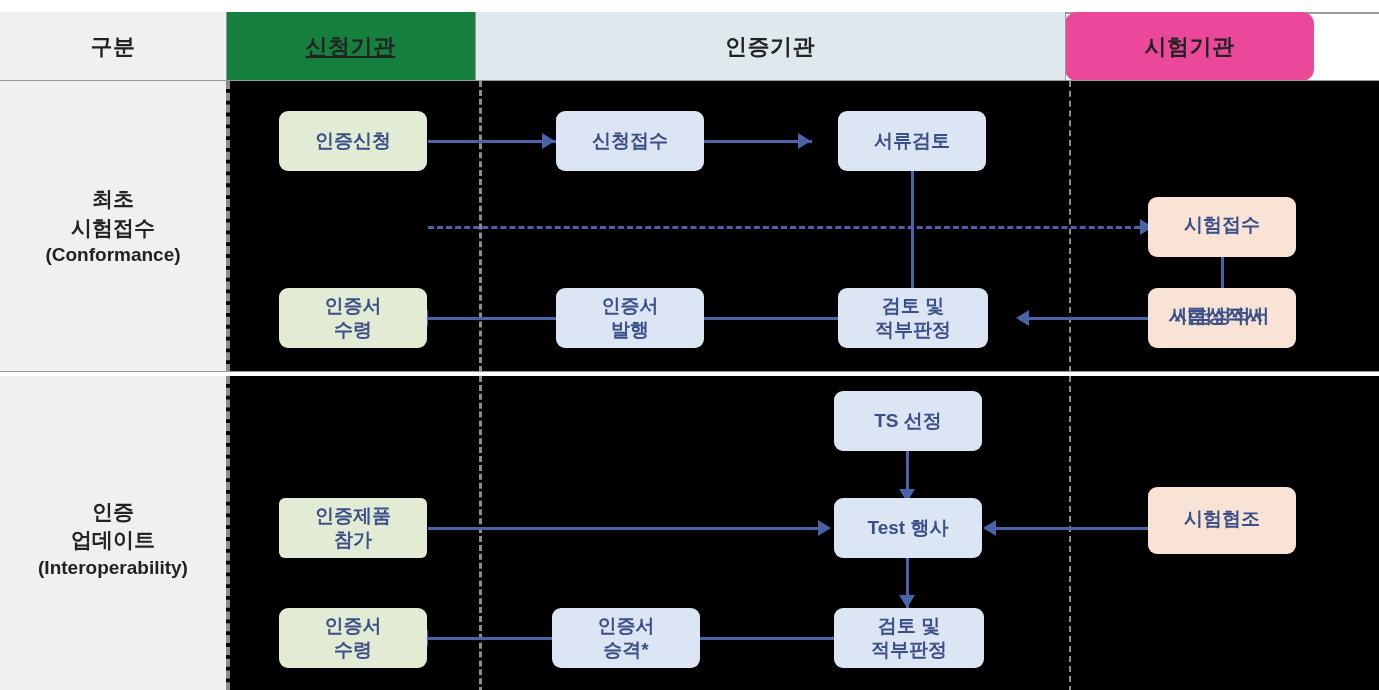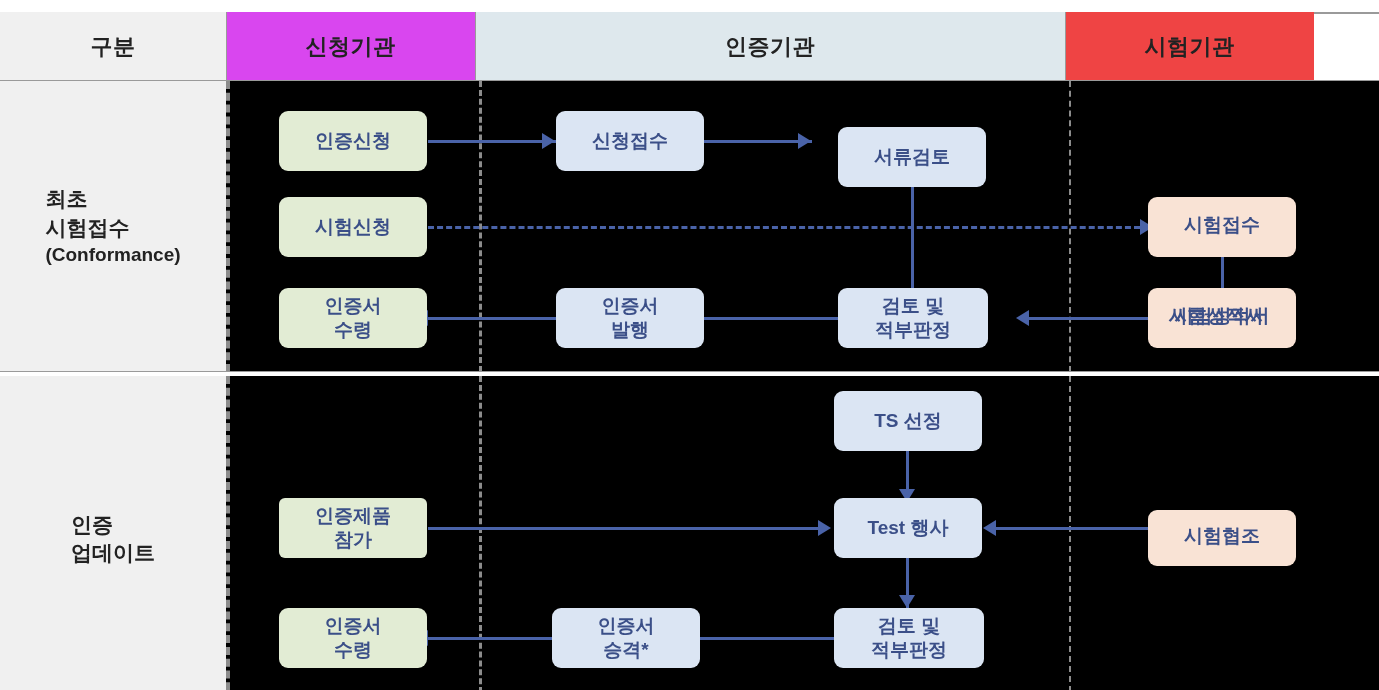--- a/index.html
+++ b/index.html
@@ -13,36 +13,37 @@
   
   .hdr{position:absolute;left:0;top:0;width:1379px;height:69px;}
   .hdr-cell{
     position:absolute;top:0;height:69px;
     display:flex;align-items:center;justify-content:center;
     font-size:22px;font-weight:bold;color:#222222;
     letter-spacing:.5px;
     box-sizing:border-box;
   }
   .hdr-c1{left:0;width:226px;background:#f0f0f0;}
-  .hdr-c2{left:226px;width:249px;background:#d946ef;}
+  .hdr-c2{left:226px;width:249px;background:#15803d;text-decoration:underline;}
   .hdr-c3{left:475px;width:590px;background:#dee8ed;}
-  .hdr-c4{left:1065px;width:249px;background:#ef4444;}
+  .hdr-c4{left:1065px;width:249px;background:#ec4899;border-radius:12px;}
   .hdr-sep{position:absolute;top:0;width:1px;height:69px;background:#9a9a9a;}
   .hdr-botline{position:absolute;left:0;top:68px;width:1379px;height:1px;background:#9a9a9a;}
   .hdr-topline{position:absolute;left:0;top:0;width:1379px;height:2px;background:#9a9a9a;}
 
   
   .rowband{position:absolute;left:0;width:1379px;}
   .row1{top:69px;height:291px;}
   .row2{top:364px;height:326px;}
 
   .rowlabel{
     position:absolute;left:0;top:0;width:226px;height:100%;
     background:#f0f0f0;
     display:flex;align-items:center;justify-content:center;
+    text-align:center;
     font-size:21px;font-weight:bold;color:#222222;line-height:1.35;
     box-sizing:border-box;
   }
   .canvas{
     position:absolute;left:226px;top:0;right:0;height:100%;
     background:#000000;
     border-left:4px dashed #8c8c8c;
     box-sizing:border-box;
     overflow:hidden;
     padding-left:44px;
@@ -133,31 +134,28 @@
       <div class="arrow right" style="left:312px;top:52px;"></div>
       <div class="ln h" style="left:400px;top:59px;width:182px;"></div>
       <div class="arrow right" style="left:568px;top:52px;"></div>
 
       <div class="box green" style="left:49px;top:30px;width:148px;height:60px;">
         <span>인증신청</span>
       </div>
       <div class="box blue" style="left:326px;top:30px;width:148px;height:60px;">
         <span>신청접수</span>
       </div>
-      <div class="box blue" style="left:608px;top:46px;width:148px;height:60px;">
+      <div class="box blue" style="left:608px;top:30px;width:148px;height:60px;">
         <span>서류검토</span>
       </div>
 
        시험접수 --&gt;
       <div class="ln h dash" style="left:198px;top:145px;width:712px;"></div>
       <div class="arrow right" style="left:910px;top:138px;"></div>
 
-      <div class="box green" style="left:49px;top:116px;width:148px;height:60px;">
-        <span>시험신청</span>
-      </div>
       <div class="box peach" style="left:918px;top:116px;width:148px;height:60px;">
         <span>시험접수</span>
       </div>
 
       
       <div class="ln v" style="left:681px;top:90px;height:130px;"></div>
       <div class="arrow down" style="left:674px;top:207px;"></div>
 
       
       <div class="ln v" style="left:991px;top:176px;height:44px;"></div>
@@ -202,20 +200,21 @@
 
   <div class="rowsep-a"></div>
   <div class="rowgap"></div>
   <div class="rowsep-b"></div>
 
   <div class="rowband row2">
     <div class="rowlabel">
       <div>
         <div>인증</div>
         <div>업데이트</div>
+        <div style="font-size:19px">(Interoperability)</div>
       </div>
     </div>
 
     <div class="canvas">
       <div class="lane-div" style="left:249px"></div>
       <div class="lane-div thin" style="left:839px"></div>
 
       <div class="box blue" style="left:604px;top:15px;width:148px;height:60px;">
         <span>TS 선정</span>
       </div>
@@ -231,21 +230,21 @@
           <div>참가</div>
         </div>
       </div>
       <div class="box blue" style="left:604px;top:122px;width:148px;height:60px;">
         <span>Test 행사</span>
       </div>
 
       <div class="ln h" style="left:766px;top:151px;width:152px;"></div>
       <div class="arrow left" style="left:753px;top:144px;"></div>
 
-      <div class="box peach" style="left:918px;top:134px;width:148px;height:56px;">
+      <div class="box peach" style="left:918px;top:111px;width:148px;height:67px;">
         <span>시험협조</span>
       </div>
 
       <div class="ln v" style="left:676px;top:182px;height:50px;"></div>
       <div class="arrow down" style="left:669px;top:219px;"></div>
 
       <div class="ln h" style="left:470px;top:261px;width:135px;"></div>
       <div class="arrow left" style="left:457px;top:254px;"></div>
 
       <div class="ln h" style="left:198px;top:261px;width:124px;"></div>

